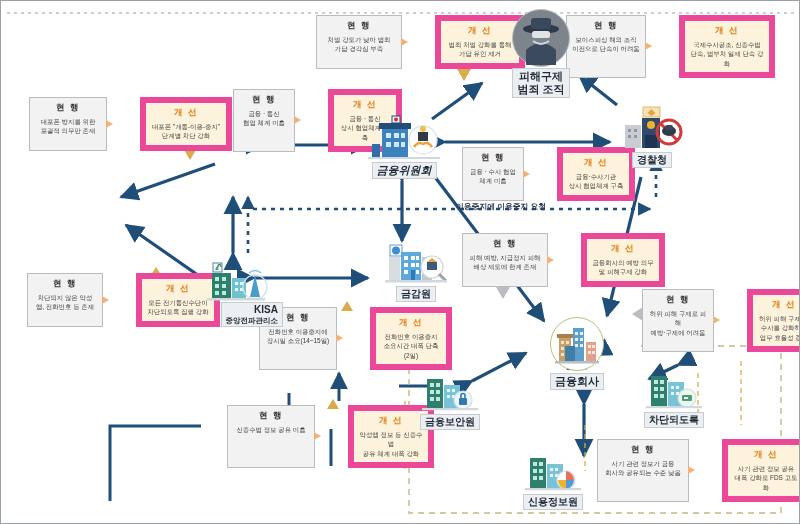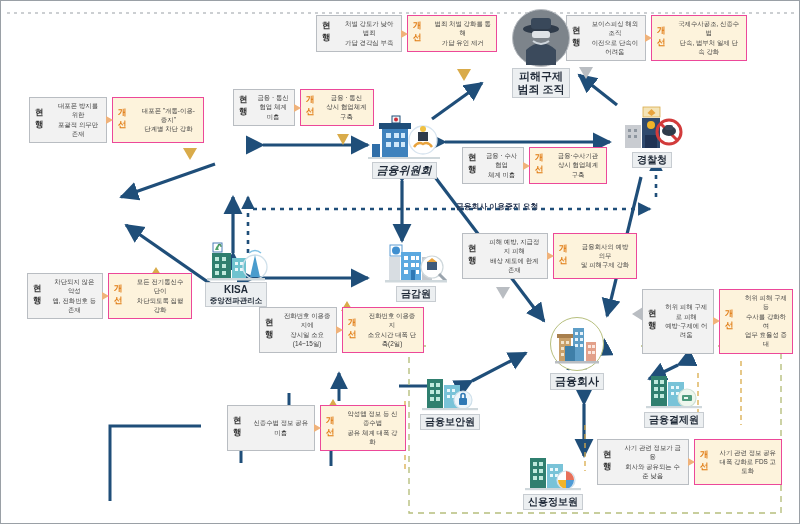--- a/index.html
+++ b/index.html
@@ -13,28 +13,28 @@
     width: 800px; height: 524px;
     border: 1px solid #9aa0a6;
     background: #ffffff;
     overflow: hidden;
   }
   svg.wires { position:absolute; left:0; top:0; width:800px; height:524px; }
 
   
   .cmp { position:absolute; display:flex; align-items:stretch; z-index:6; }
   .cmp .pane {
-    display:flex; flex-direction:row; align-items:center;
+    display:flex; flex-direction:column; align-items:center;
     padding:3px 5px 4px 5px;
   }
   .cmp .cur {
     background:#f2f2f2; border:1px solid #b9bdc2;
   }
   .cmp .imp {
-    background:#fdf3dc; border:1px solid #ec4899;
+    background:#fdf3dc; border:6px solid #ec4899;margin-left:28px;
   }
   .cmp .hd {
     font-weight:bold; font-size:8.5px; letter-spacing:1.5px;
     color:#333; padding:1px 0 3px 0;
   }
   .cmp .imp .hd { color:#e07b12; }
   .cmp .bd {
     font-size:6.4px; line-height:1.45; color:#3a3a3a;
     text-align:center; white-space:pre-line;
   }
@@ -202,21 +202,21 @@
         <circle cx="50" cy="27" r="12" fill="none" stroke="#d23b3b" stroke-width="3"></circle>
         <path d="M42,19 L58,35" stroke="#d23b3b" stroke-width="3"></path>
         <ellipse cx="50" cy="26" rx="7" ry="5" fill="#2f3b4a"></ellipse>
         <rect x="46" y="20" width="8" height="5" rx="2" fill="#39485a"></rect>
       </svg>
     </div>
     <div class="lbl">경찰청</div>
   </div>
 
 
-  <div class="node mid" style="left:188px; top:232px; width:94px;">
+  <div class="node mid" style="left:188px; top:252px; width:94px;text-align:right;">
     <div class="ic" style="width:74px;height:48px;">
       <svg width="74" height="48" viewBox="0 0 74 48">
         <rect x="14" y="10" width="9" height="9" fill="#fff" stroke="#4a7fb5" stroke-width="1"></rect>
         <path d="M16,17 q2,-6 5,-5 q-3,3 -1,5 z" fill="#4fa36b"></path>
         <path d="M19,12 q3,-2 3,2" stroke="#3f8a58" stroke-width="1.2" fill="none"></path>
         <rect x="13" y="20" width="19" height="26" fill="#2f7f6f"></rect>
         <rect x="16" y="24" width="4" height="4" fill="#bfe9dd"></rect>
           <rect x="23" y="24" width="4" height="4" fill="#bfe9dd"></rect>
         <rect x="16" y="31" width="4" height="4" fill="#bfe9dd"></rect>
           <rect x="23" y="31" width="4" height="4" fill="#bfe9dd"></rect>
@@ -331,21 +331,21 @@
         <rect x="28" y="15" width="3" height="3" fill="#eaf8fb"></rect>
           <rect x="33" y="15" width="3" height="3" fill="#eaf8fb"></rect>
         <rect x="28" y="21" width="3" height="3" fill="#eaf8fb"></rect>
           <rect x="33" y="21" width="3" height="3" fill="#eaf8fb"></rect>
         <circle cx="44" cy="27" r="9" fill="#eef7ee" stroke="#cfe0d4" stroke-width="1.2"></circle>
         <rect x="39" y="24" width="10" height="6" rx="1" fill="#4f9b7d"></rect>
         <rect x="41" y="26" width="4" height="2" fill="#eaf8f1"></rect>
         <rect x="3" y="35" width="56" height="2.2" fill="#cfd8dc"></rect>
       </svg>
     </div>
-    <div class="lbl">금융결제원</div>
+    <div class="lbl">차단되도록</div>
   </div>
 
   <div class="node mid" style="left:512px; top:452px; width:80px;">
     <div class="ic" style="width:62px;height:38px;">
       <svg width="62" height="38" viewBox="0 0 62 38">
         <rect x="8" y="5" width="16" height="31" fill="#2f7f6f"></rect>
         <rect x="11" y="9" width="4" height="4" fill="#bfe9dd"></rect>
           <rect x="17" y="9" width="4" height="4" fill="#bfe9dd"></rect>
         <rect x="11" y="16" width="4" height="4" fill="#bfe9dd"></rect>
           <rect x="17" y="16" width="4" height="4" fill="#bfe9dd"></rect>
@@ -359,21 +359,21 @@
         <circle cx="44" cy="27" r="9" fill="#fff" stroke="#cfe0ea" stroke-width="1.2"></circle>
         <path d="M44,27 L44,18 A9,9 0 0 1 52,27 Z" fill="#e8705a"></path>
         <path d="M44,27 L52,27 A9,9 0 0 1 44,36 Z" fill="#4f9bd6"></path>
         <path d="M44,27 L44,36 A9,9 0 0 1 36,27 Z" fill="#f0b429"></path>
         <rect x="3" y="35" width="56" height="2.2" fill="#cfd8dc"></rect>
       </svg>
     </div>
     <div class="lbl">신용정보원</div>
   </div>
 
-  <div class="calloutlabel" style="left:455px; top:200px;">금융회사 이용중지 요청</div>
+  <div class="calloutlabel" style="left:455px; top:200px;">이용중지에 이용중지 요청</div>
 
   <div class="cmp" style="left:315px; top:14px;">
     <div class="pane cur" style="width:86px;">
       <div class="hd">현 행</div>
       <div class="bd">처벌 강도가 낮아 범죄
 가담 경각심 부족</div>
     </div>
     <div class="arr"></div>
     <div class="pane imp" style="width:90px;">
       <div class="hd">개 선</div>

